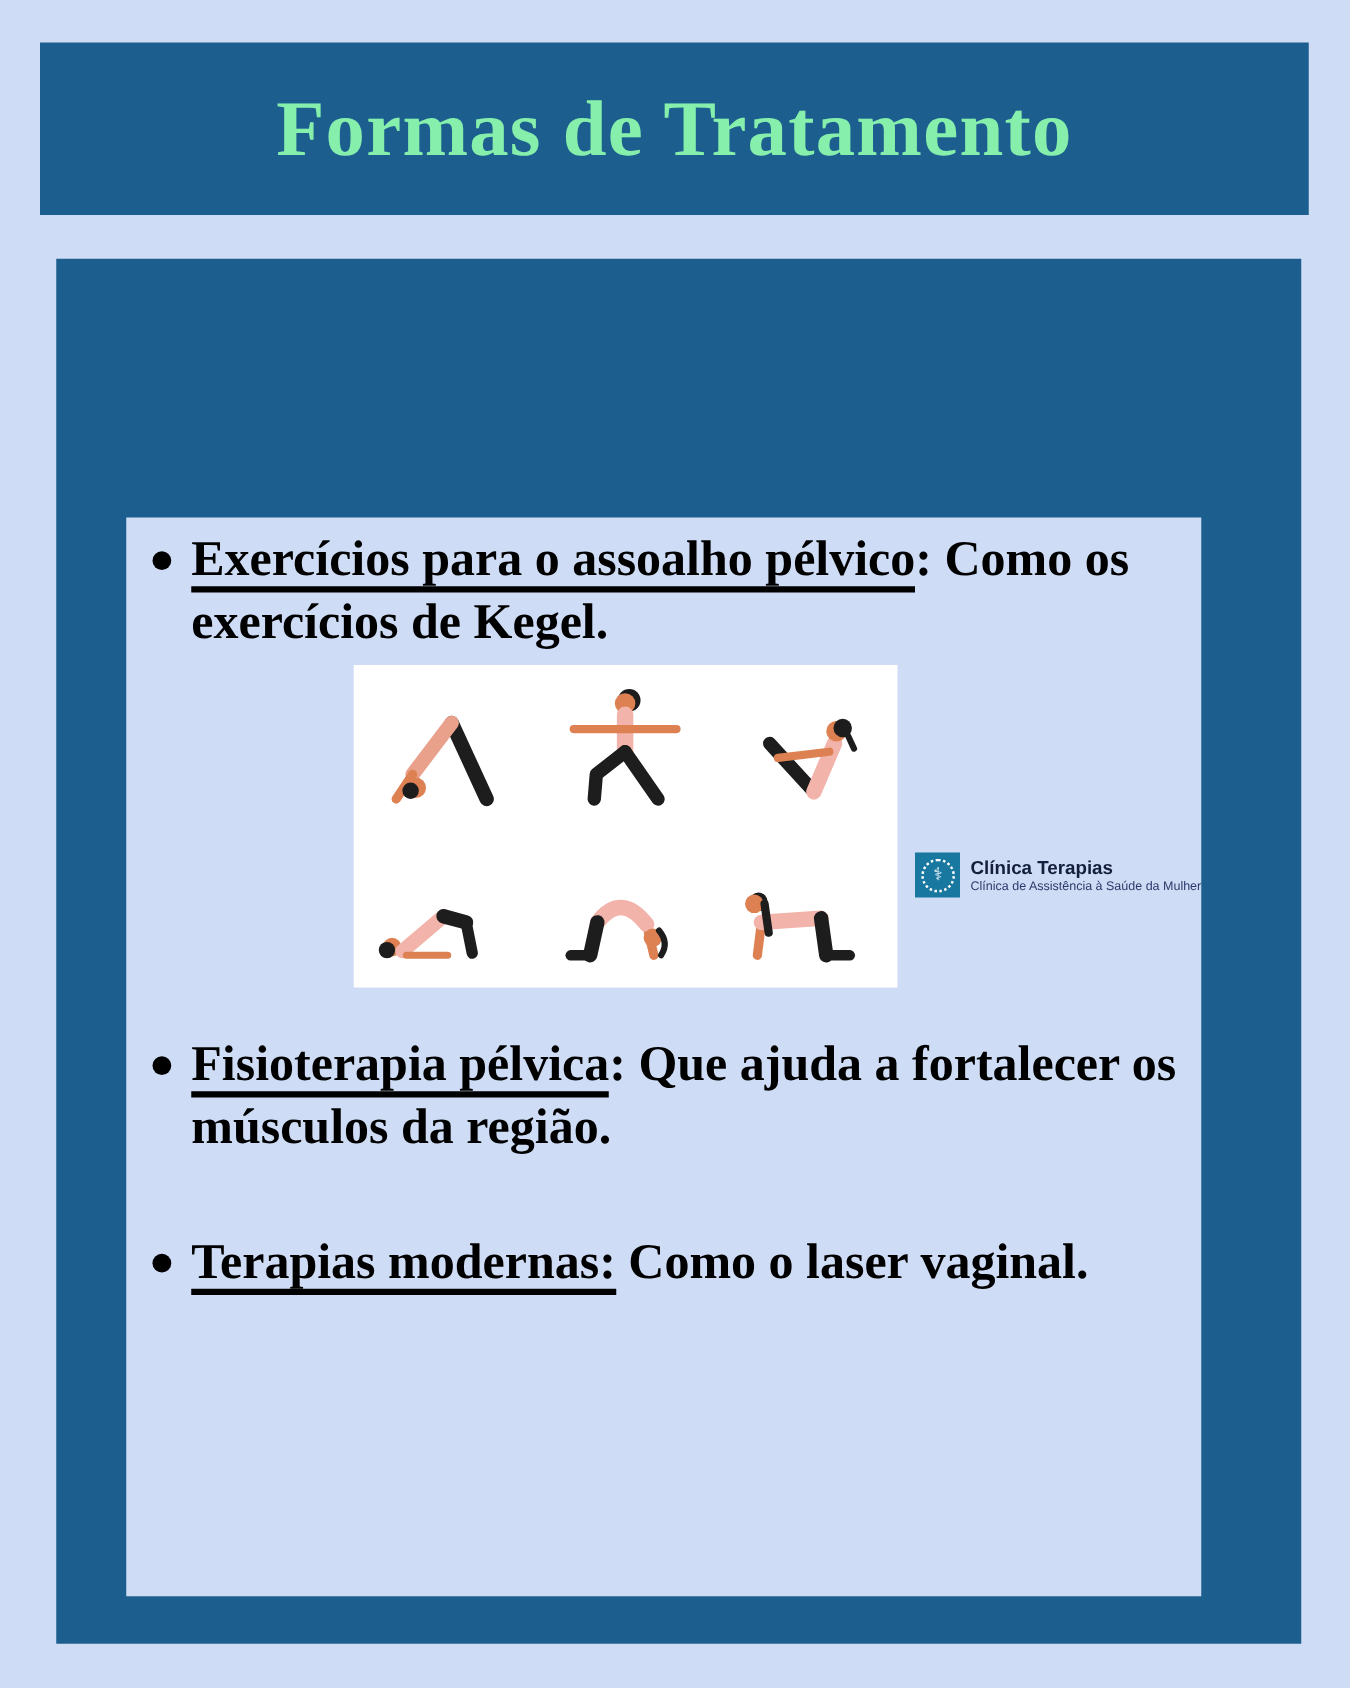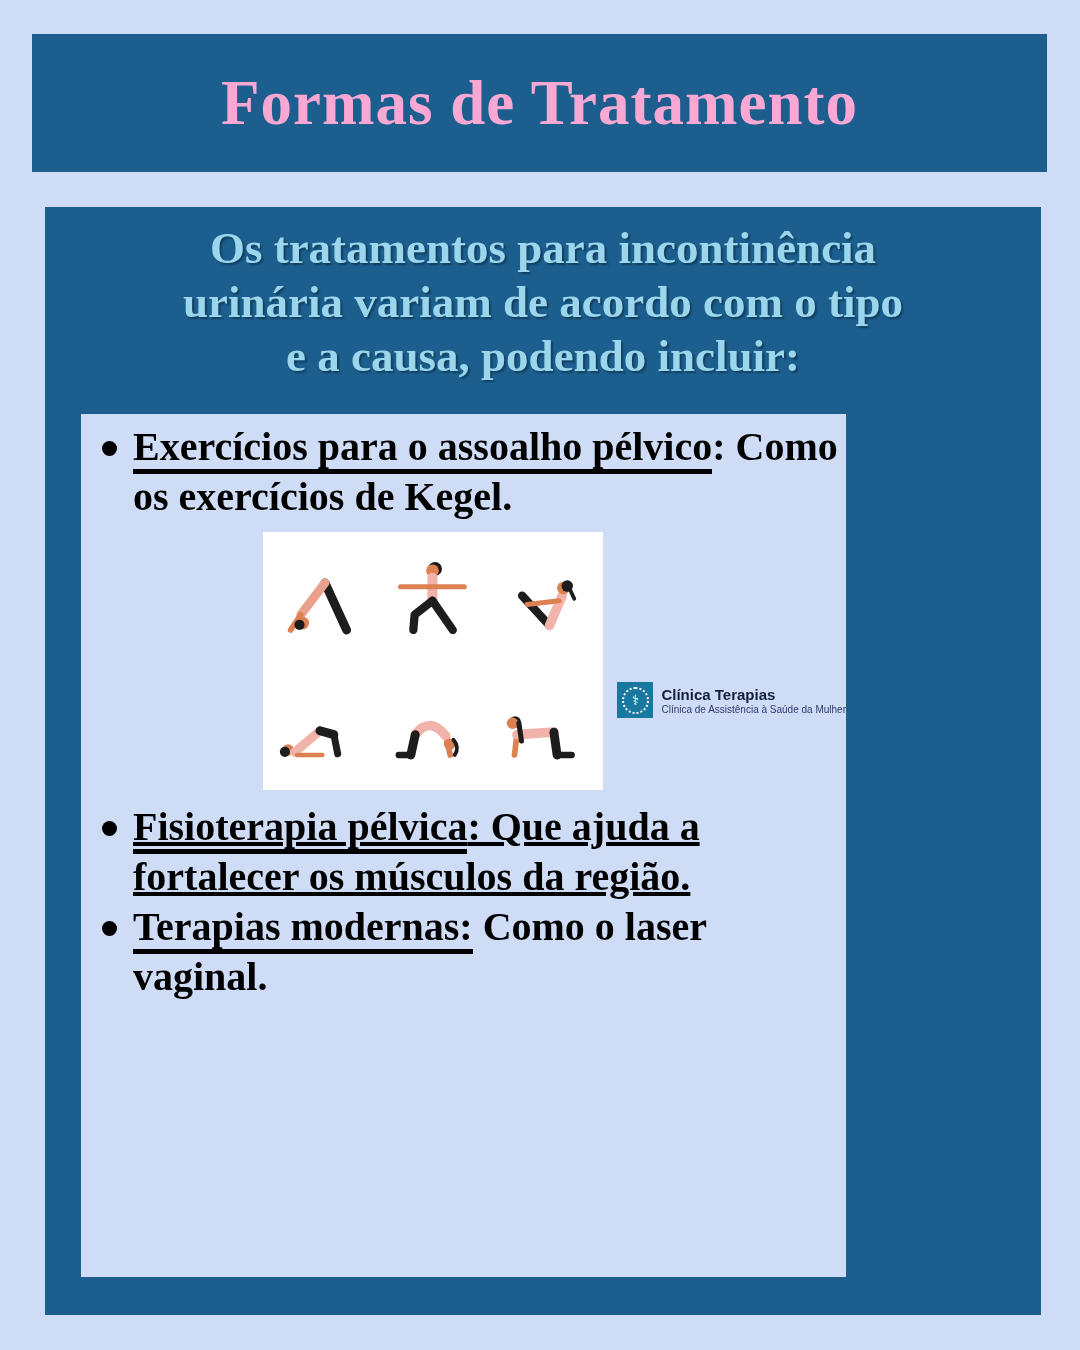--- a/index.html
+++ b/index.html
@@ -12,64 +12,64 @@
   }
 
   
   .title-band {
     position:absolute; left:32px; top:34px;
     width:1015px; height:138px;
     background:#1c5f8f;
     display:flex; align-items:center; justify-content:center;
   }
   .title-band h1 {
-    color:#f9a8d4; font-size:63px; font-weight:bold;
+    color:#86efac; font-size:63px; font-weight:bold;
     letter-spacing:1px;
   }
 
   
   .blue-panel {
     position:absolute; left:45px; top:207px;
     width:996px; height:1108px;
     background:#1c5f8f;
   }
   .intro {
     padding-top:14px;
     text-align:center;
     color:#9bd6ec;
     font-size:45px; font-weight:bold; line-height:1.2;
     text-shadow:2px 2px 2px rgba(0,0,0,0.35);
   }
 
   
   .inner-panel {
-    position:absolute; left:36px; top:207px;
-    width:765px; height:863px;
+    position:absolute; left:56px; top:207px;
+    width:860px; height:863px;
     background:#cfdcf5;
     overflow:hidden;
   }
   ul.bullets { list-style:none; }
   ul.bullets li {
     position:relative;
     padding-left:52px; padding-right:8px;
     font-size:40px; font-weight:bold; color:#000;
     line-height:1.25;
   }
   ul.bullets li::before {
     content:"";
     position:absolute; left:21px; top:19px;
     width:15px; height:15px; border-radius:50%;
     background:#000;
   }
   .lead { border-bottom:5px solid #000; }
   li.b1 { margin-top:8px; }
-  li.b2 { margin-top:12px;text-decoration:underline; }
+  li.b2 { margin-top:36px; }
   li.b3 { margin-top:62px; }
   li.b4 { margin-top:62px; }
-  li.b5 { }
+  li.b5 { margin-top:58px; }
 
   
   .media-row { margin-top:10px; display:flex; align-items:flex-start; }
   .yoga-box {
     margin-left:182px;
     width:515px; height:258px;
     background:#ffffff;
     display:grid;
     grid-template-columns:repeat(3,1fr);
     grid-template-rows:repeat(2,1fr);
@@ -109,25 +109,20 @@
 <body>
 
 <div>
 
   <header class="title-band">
     <h1>Formas de Tratamento</h1>
   </header>
 
   <section class="blue-panel">
 
-    <div class="intro">
-      <div>Os tratamentos para incontinência</div>
-      <div>urinária variam de acordo com o tipo</div>
-      <div>e a causa, podendo incluir:</div>
-    </div>
 
     <div class="inner-panel">
       <ul class="bullets">
 
         <li class="b1">
           <span class="lead">Exercícios para o assoalho pélvico</span><span>: Como os exercícios de Kegel.</span>
         </li>
       </ul>
 
       <div class="media-row">

